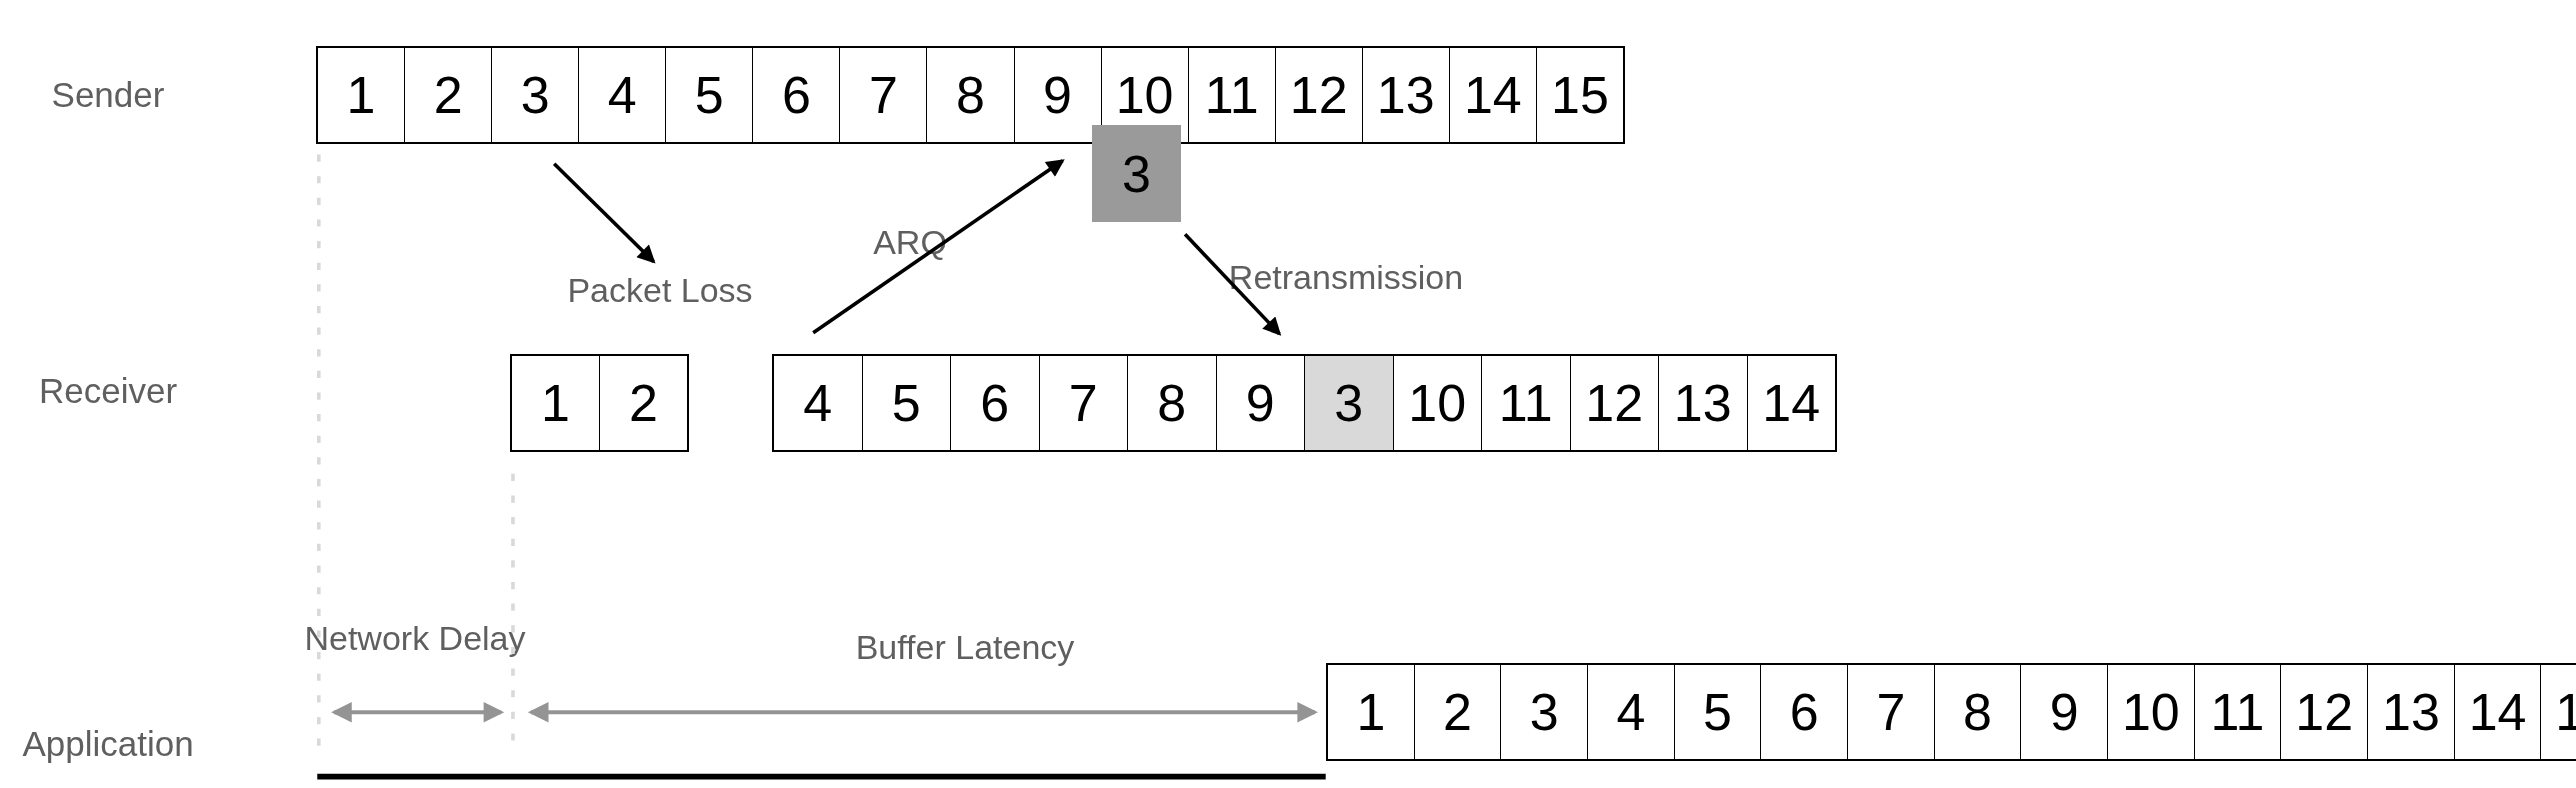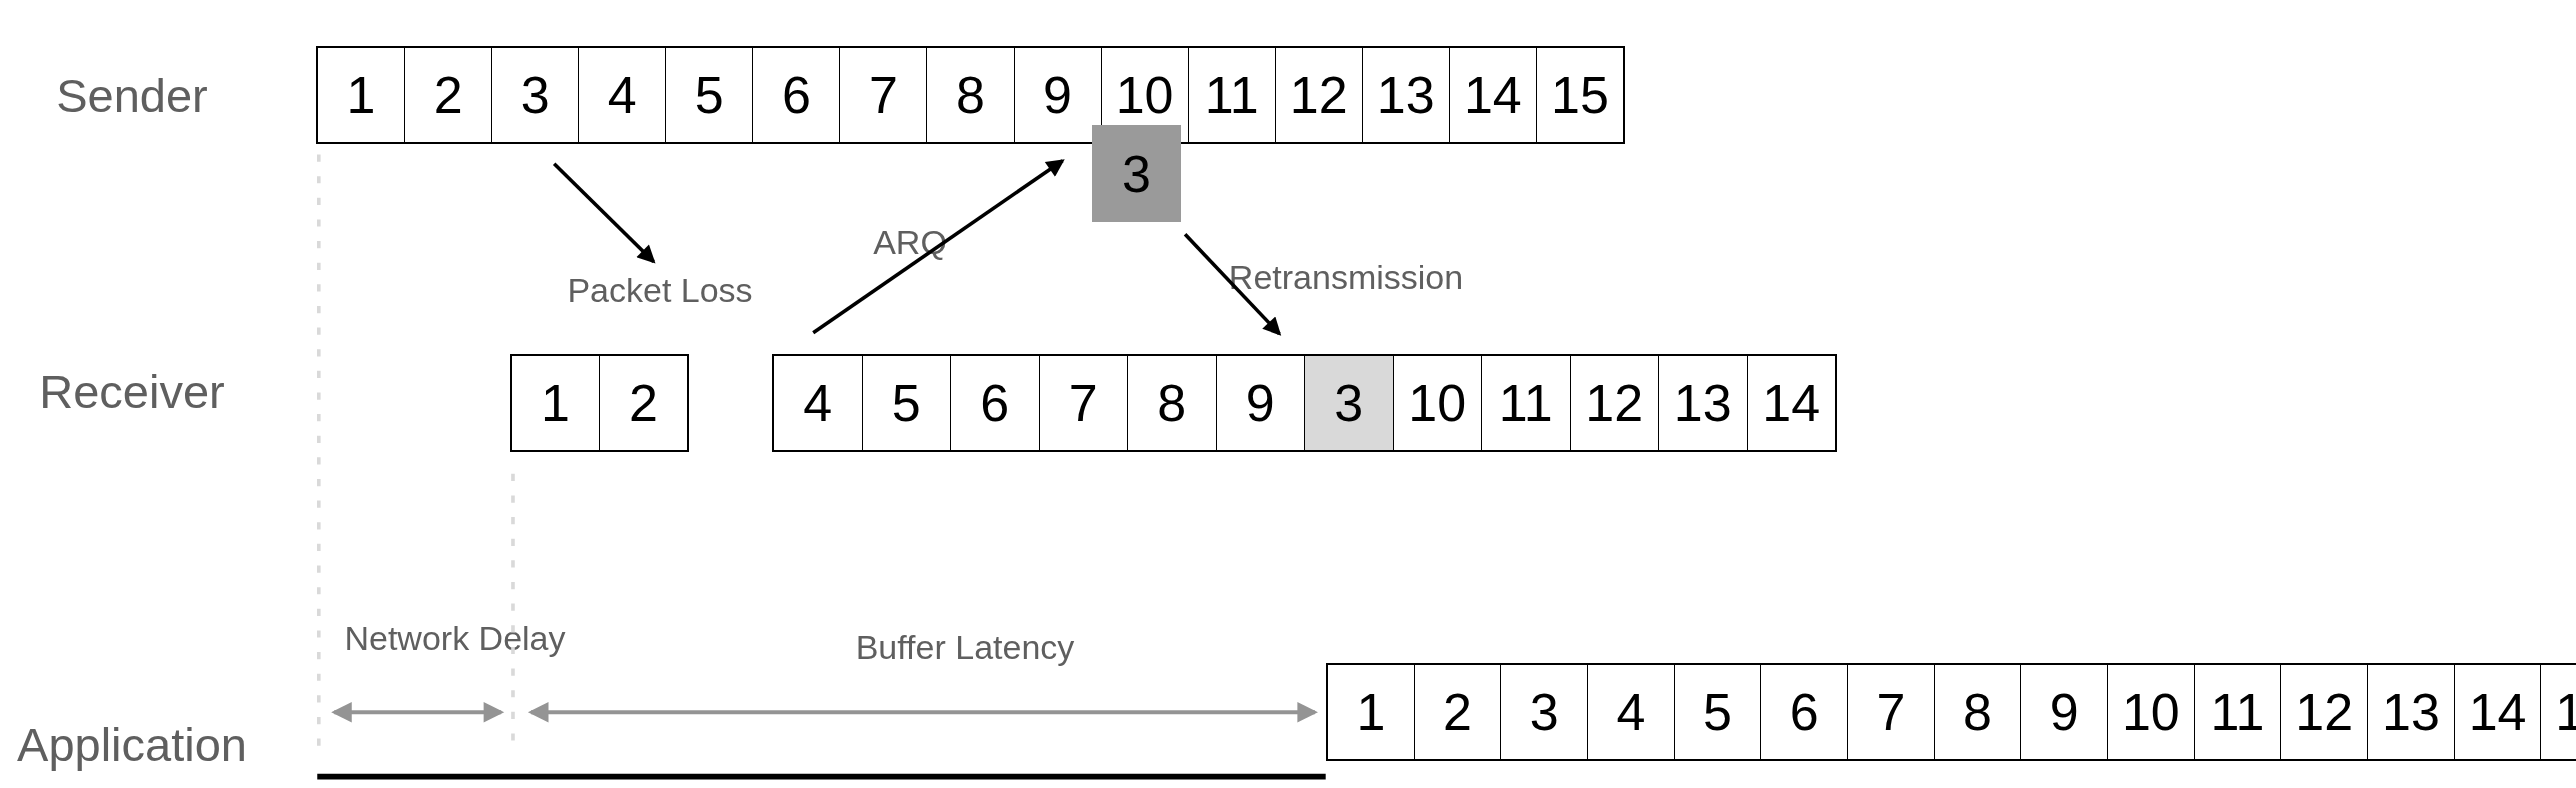--- a/index.html
+++ b/index.html
@@ -39,36 +39,36 @@
     left:1092px;top:125px;width:89px;height:97px;
     background:var(--retransmit-box-fill,#9a9a9a);
     display:flex;align-items:center;justify-content:center;
     font-size:52px;color:#000;
     z-index:4;
   }
   
   .row-label{
     position:absolute;left:0;width:216px;height:98px;
     display:flex;align-items:center;justify-content:center;
-    font-size:47px;color:var(--label-text,#5f5f5f);
-    z-index:2;white-space:nowrap;padding-left:24px;
+    font-size:35px;color:var(--label-text,#5f5f5f);
+    z-index:2;white-space:nowrap;
   }
   #label-sender{top:46px;}
   #label-receiver{top:342px;text-align:center;}
   #label-application{top:695px;}
   .ann{
     position:absolute;
     font-size:34px;color:var(--label-text,#5f5f5f);
     white-space:nowrap;z-index:2;
     transform:translate(-50%,-50%);
   }
   #ann-packet-loss{left:636px;top:290px;margin-left:24px;}
   #ann-arq{left:910px;top:242px;text-align:center;}
   #ann-retransmission{left:1346px;top:250px;margin-top:27px;}
-  #ann-network-delay{left:415px;top:638px;text-align:right;line-height:1.38;margin-left:40px;}
+  #ann-network-delay{left:415px;top:638px;text-align:right;line-height:1.38;}
   #ann-buffer-latency{left:924px;top:647px;margin-left:41px;}
   
   .overlay{
     position:absolute;left:0;top:0;width:2638px;height:788px;
     z-index:3;pointer-events:none;
   }
 </style>
 </head>
 <body>
 

